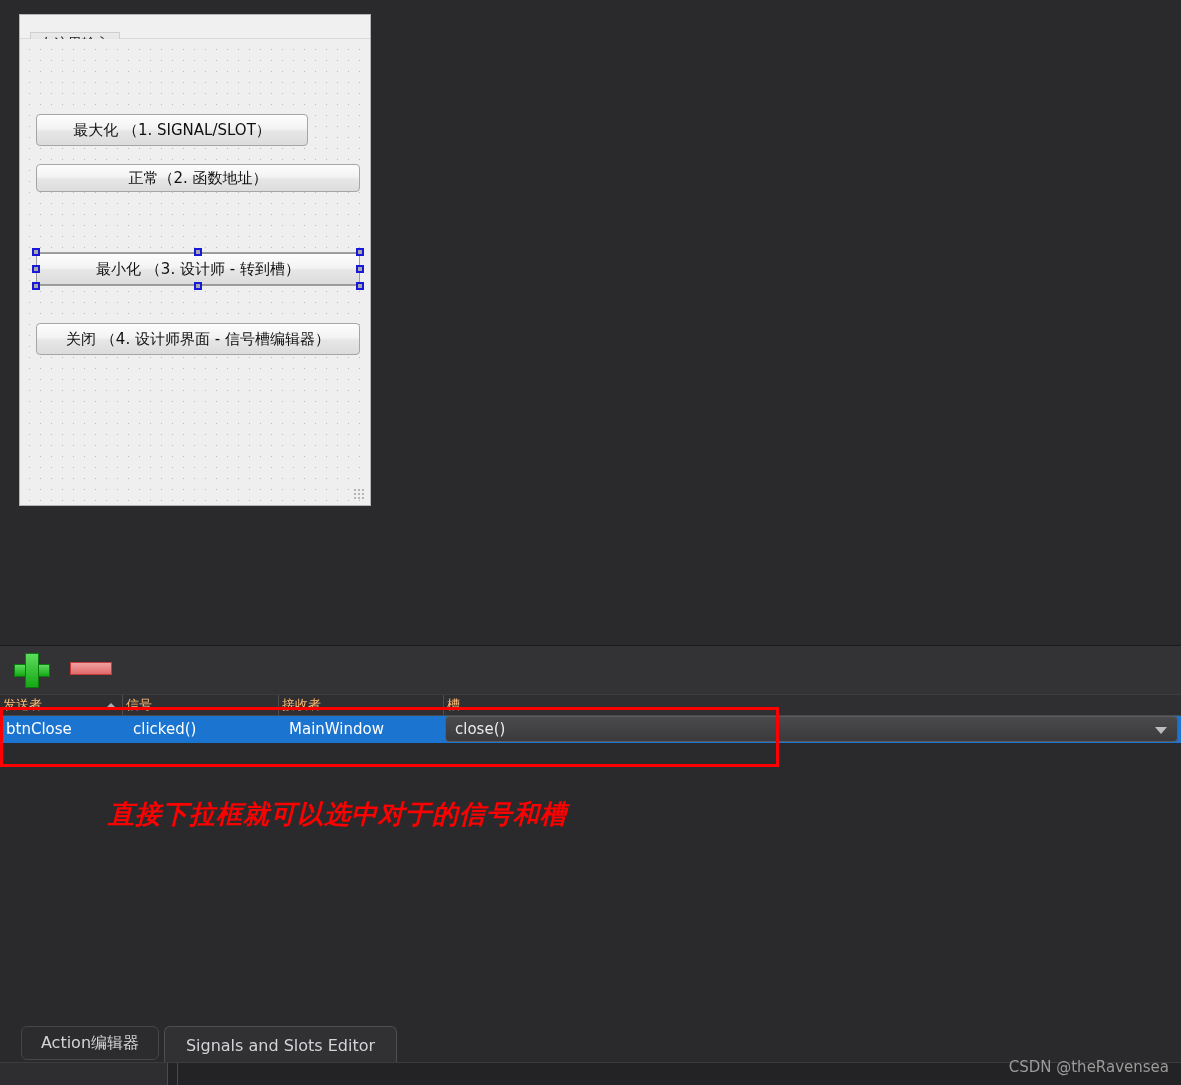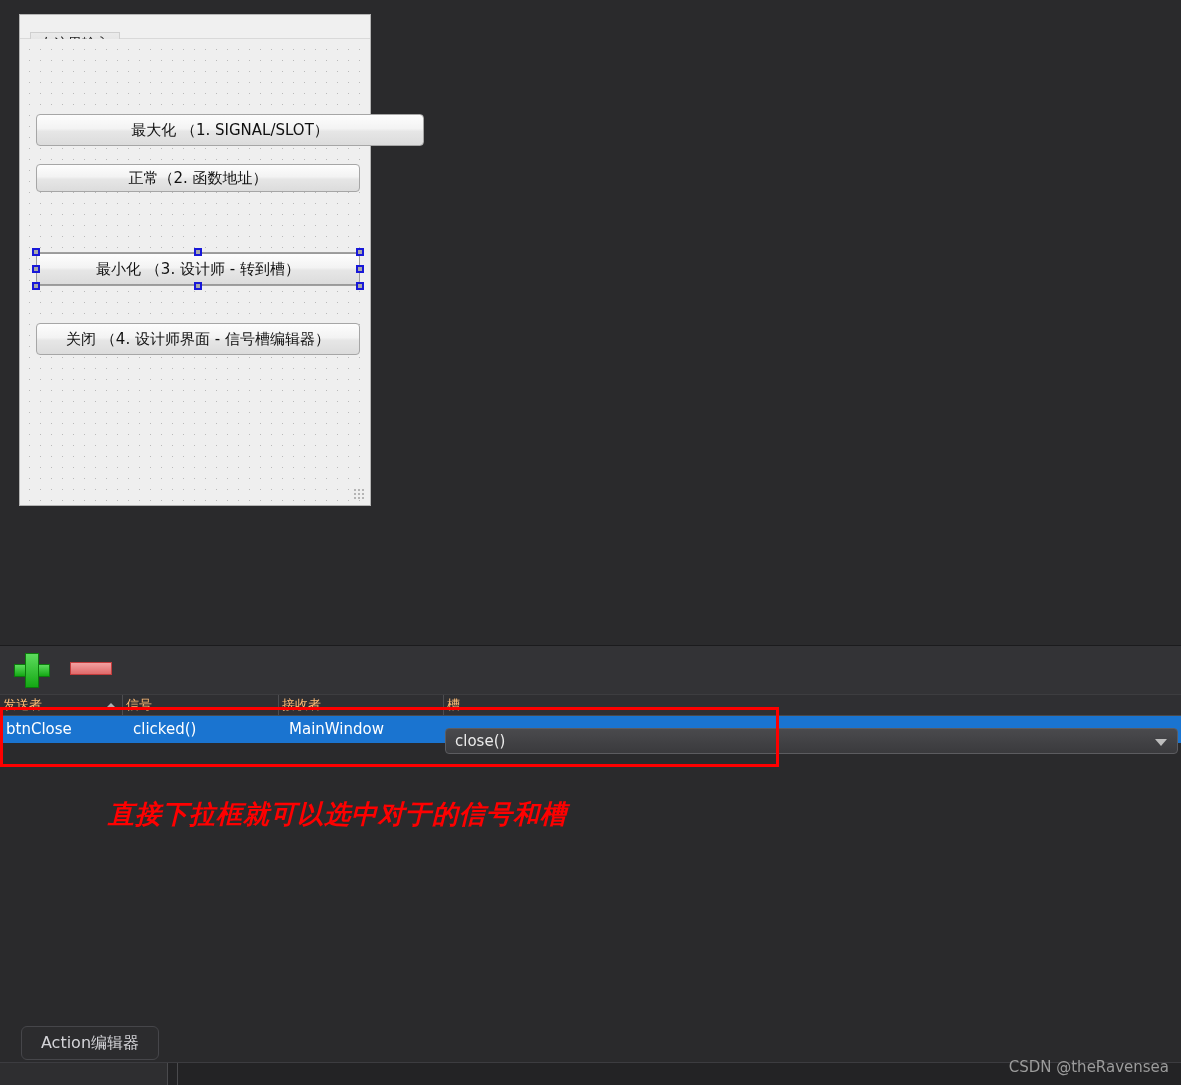--- a/index.html
+++ b/index.html
@@ -69,21 +69,21 @@
     border-radius: 4px;
     color: #101010;
     font-size: 15px;
     font-family: "DejaVu Sans", "Liberation Sans", sans-serif;
     display: flex;
     align-items: center;
     justify-content: center;
     white-space: nowrap;
     letter-spacing: 0px;
   }
-  #btn-max   { left: 15px;  top: 75px;  width: 388px; height: 32px; }
+  #btn-max   { left: 15px;  top: 75px;  width: 272px; height: 32px; }
   #btn-norm  { left: 15px;  top: 125px; width: 324px; height: 28px; }
   #btn-min   { left: 15px;  top: 214px; width: 324px; height: 32px; border-color:#9a9a9a; }
   #btn-close { left: 15px;  top: 284px; width: 324px; height: 32px; }
   #btn-title { left: 15px;  top: 354px; width: 324px; height: 32px; }
 
   
   #selection-group { position: absolute; left: 0; top: 0; width: 100%; height: 100%; pointer-events: none; }
   .sel-handle {
     position: absolute;
     width: 8px; height: 8px;
@@ -174,21 +174,21 @@
     width: 0; height: 0;
     border-left: 5px solid transparent;
     border-right: 5px solid transparent;
     border-bottom: 5px solid #b0b0b0;
   }
   #table-rows { background: #2a2a2c; }
   #conn-row {
     display: flex;
     height: 27px;
     background: #1a74d0;
-    align-items: flex-start;
+    align-items: flex-end;
   }
   .td {
     color: #ffffff;
     font-size: 15px;
     font-family: "DejaVu Sans", "Liberation Sans", sans-serif;
     padding-left: 6px;
     box-sizing: border-box;
     white-space: nowrap;
     overflow: hidden;
     line-height: 27px;
@@ -415,20 +415,21 @@
     </div>
     <div id="empty-row"></div>
   </div>
 </div>
 
 <div id="red-rect"></div>
 <div id="red-note">直接下拉框就可以选中对于的信号和槽</div>
 
 <div id="bottom-tabbar">
   <div class="btab" id="tab-action">Action编辑器</div>
+  <div class="btab" id="tab-signals">Signals and Slots Editor</div>
 </div>
 <div id="tabbar-underline"></div>
 
 <div id="bottom-strip">
   <div id="bottom-strip-left"></div>
   <div id="bottom-strip-sep"></div>
 </div>
 
 <div id="watermark">CSDN @theRavensea</div>
 

